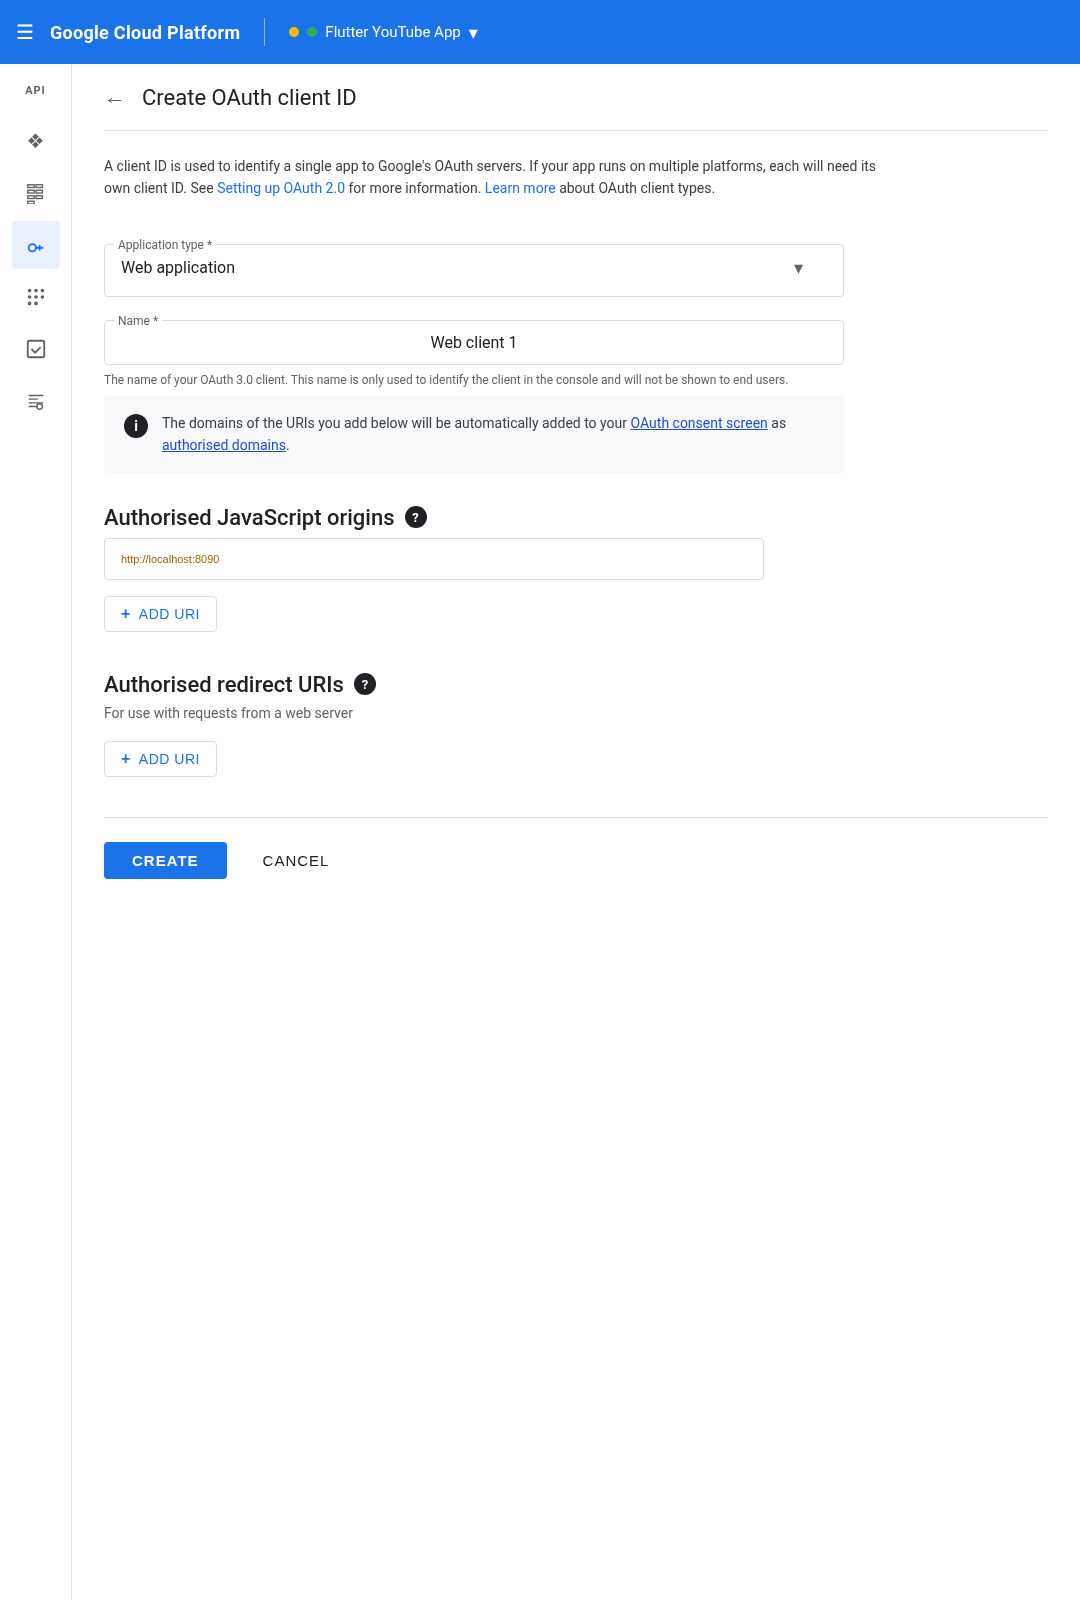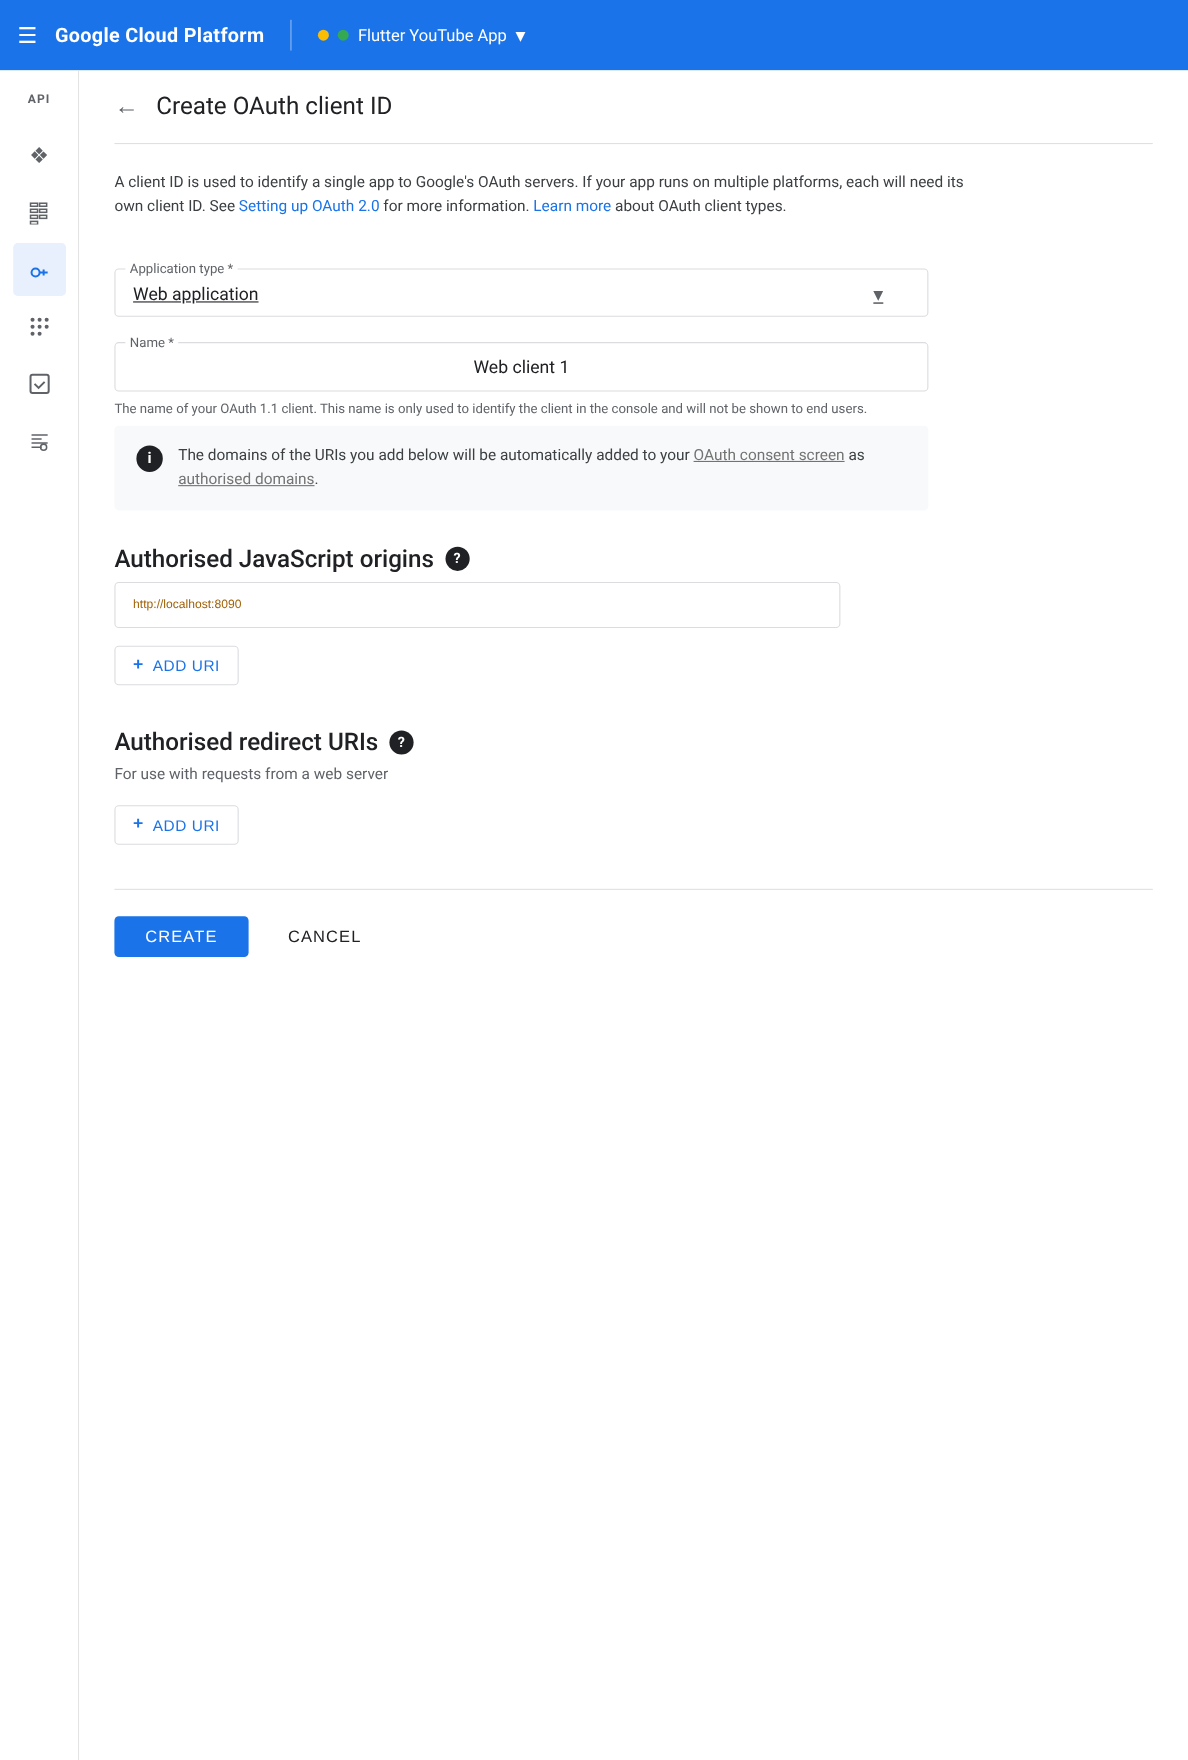--- a/index.html
+++ b/index.html
@@ -81,49 +81,48 @@
       cursor: pointer;
       text-decoration: none;
     }
     .page-title { font-size: 22px; font-weight: 400; color: #202124; }
 
     
     .content { padding-top: 24px; }
 
     .description-text { font-size: 14px; line-height: 1.6; color: #3c4043; margin-bottom: 28px; max-width: 780px; }
     .link-blue { color: #1a73e8; text-decoration: none; }
-    .link-purple { color: #737373; text-decoration: underline; cursor: pointer; }
+    .link-purple { color: #1d4ed8; text-decoration: underline; cursor: pointer; }
 
     
     .field-group { margin-bottom: 7px; max-width: 740px; }
     .field-label {
       font-size: 12px;
       color: #5f6368;
       background: #fff;
       padding: 0 4px;
       position: relative;
       top: 8px;
       left: 10px;
       display: inline-block;
       z-index: 1;
     }
     .field-label.required::after { content: ' *'; }
     .select-wrapper {
       border: 1px solid #dadce0;
       border-radius: 4px;
-      padding: 12px 40px 8px 16px;
+      padding: 12px 40px 18px 16px;
       font-size: 16px;
       color: #202124;
       position: relative;
       display: flex;
       align-items: center;
       justify-content: space-between;
       cursor: pointer;
       background: #fff;
-      text-decoration: underline;
     }
     .select-wrapper .dropdown-arrow { color: #5f6368; font-size: 18px; }
 
     .text-input-wrapper {
       border: 1px solid #dadce0;
       border-radius: 4px;
       padding: 12px 16px;
       font-size: 16px;
       color: #202124;
       background: #fff;
@@ -230,21 +229,21 @@
       border-top: 1px solid #e0e0e0;
       margin-top: 8px;
     }
     .btn-create {
       background: #1a73e8;
       color: #fff;
       border: none;
       border-radius: 4px;
       padding: 10px 28px;
       font-size: 15px;
-      font-weight: 400;
+      font-weight: 700;
       letter-spacing: 1px;
       cursor: pointer;
       text-transform: uppercase;
     }
     .btn-cancel {
       background: transparent;
       color: #202124;
       border: none;
       padding: 10px 20px;
       font-size: 15px;
@@ -334,21 +333,21 @@
         <span class="field-label required">Application type</span>
         <div class="select-wrapper">
           <span>Web application</span>
           <span class="dropdown-arrow">▾</span>
         </div>
       </div>
 
       <div class="field-group">
         <span class="field-label required">Name</span>
         <div class="text-input-wrapper">Web client 1</div>
-        <p class="input-hint">The name of your OAuth 1.1 client. This name is only used to identify the client in the console and will not be shown to end users.</p>
+        <p class="input-hint">The name of your OAuth 3.0 client. This name is only used to identify the client in the console and will not be shown to end users.</p>
       </div>
 
       <div class="info-box">
         <div class="info-icon">i</div>
         <div class="info-text">
           <span>The domains of the URIs you add below will be automatically added to your </span><a class="link-purple">OAuth consent screen</a><span> as </span><a class="link-purple">authorised domains</a><span>.</span>
         </div>
       </div>
 
       <div class="section-block">

